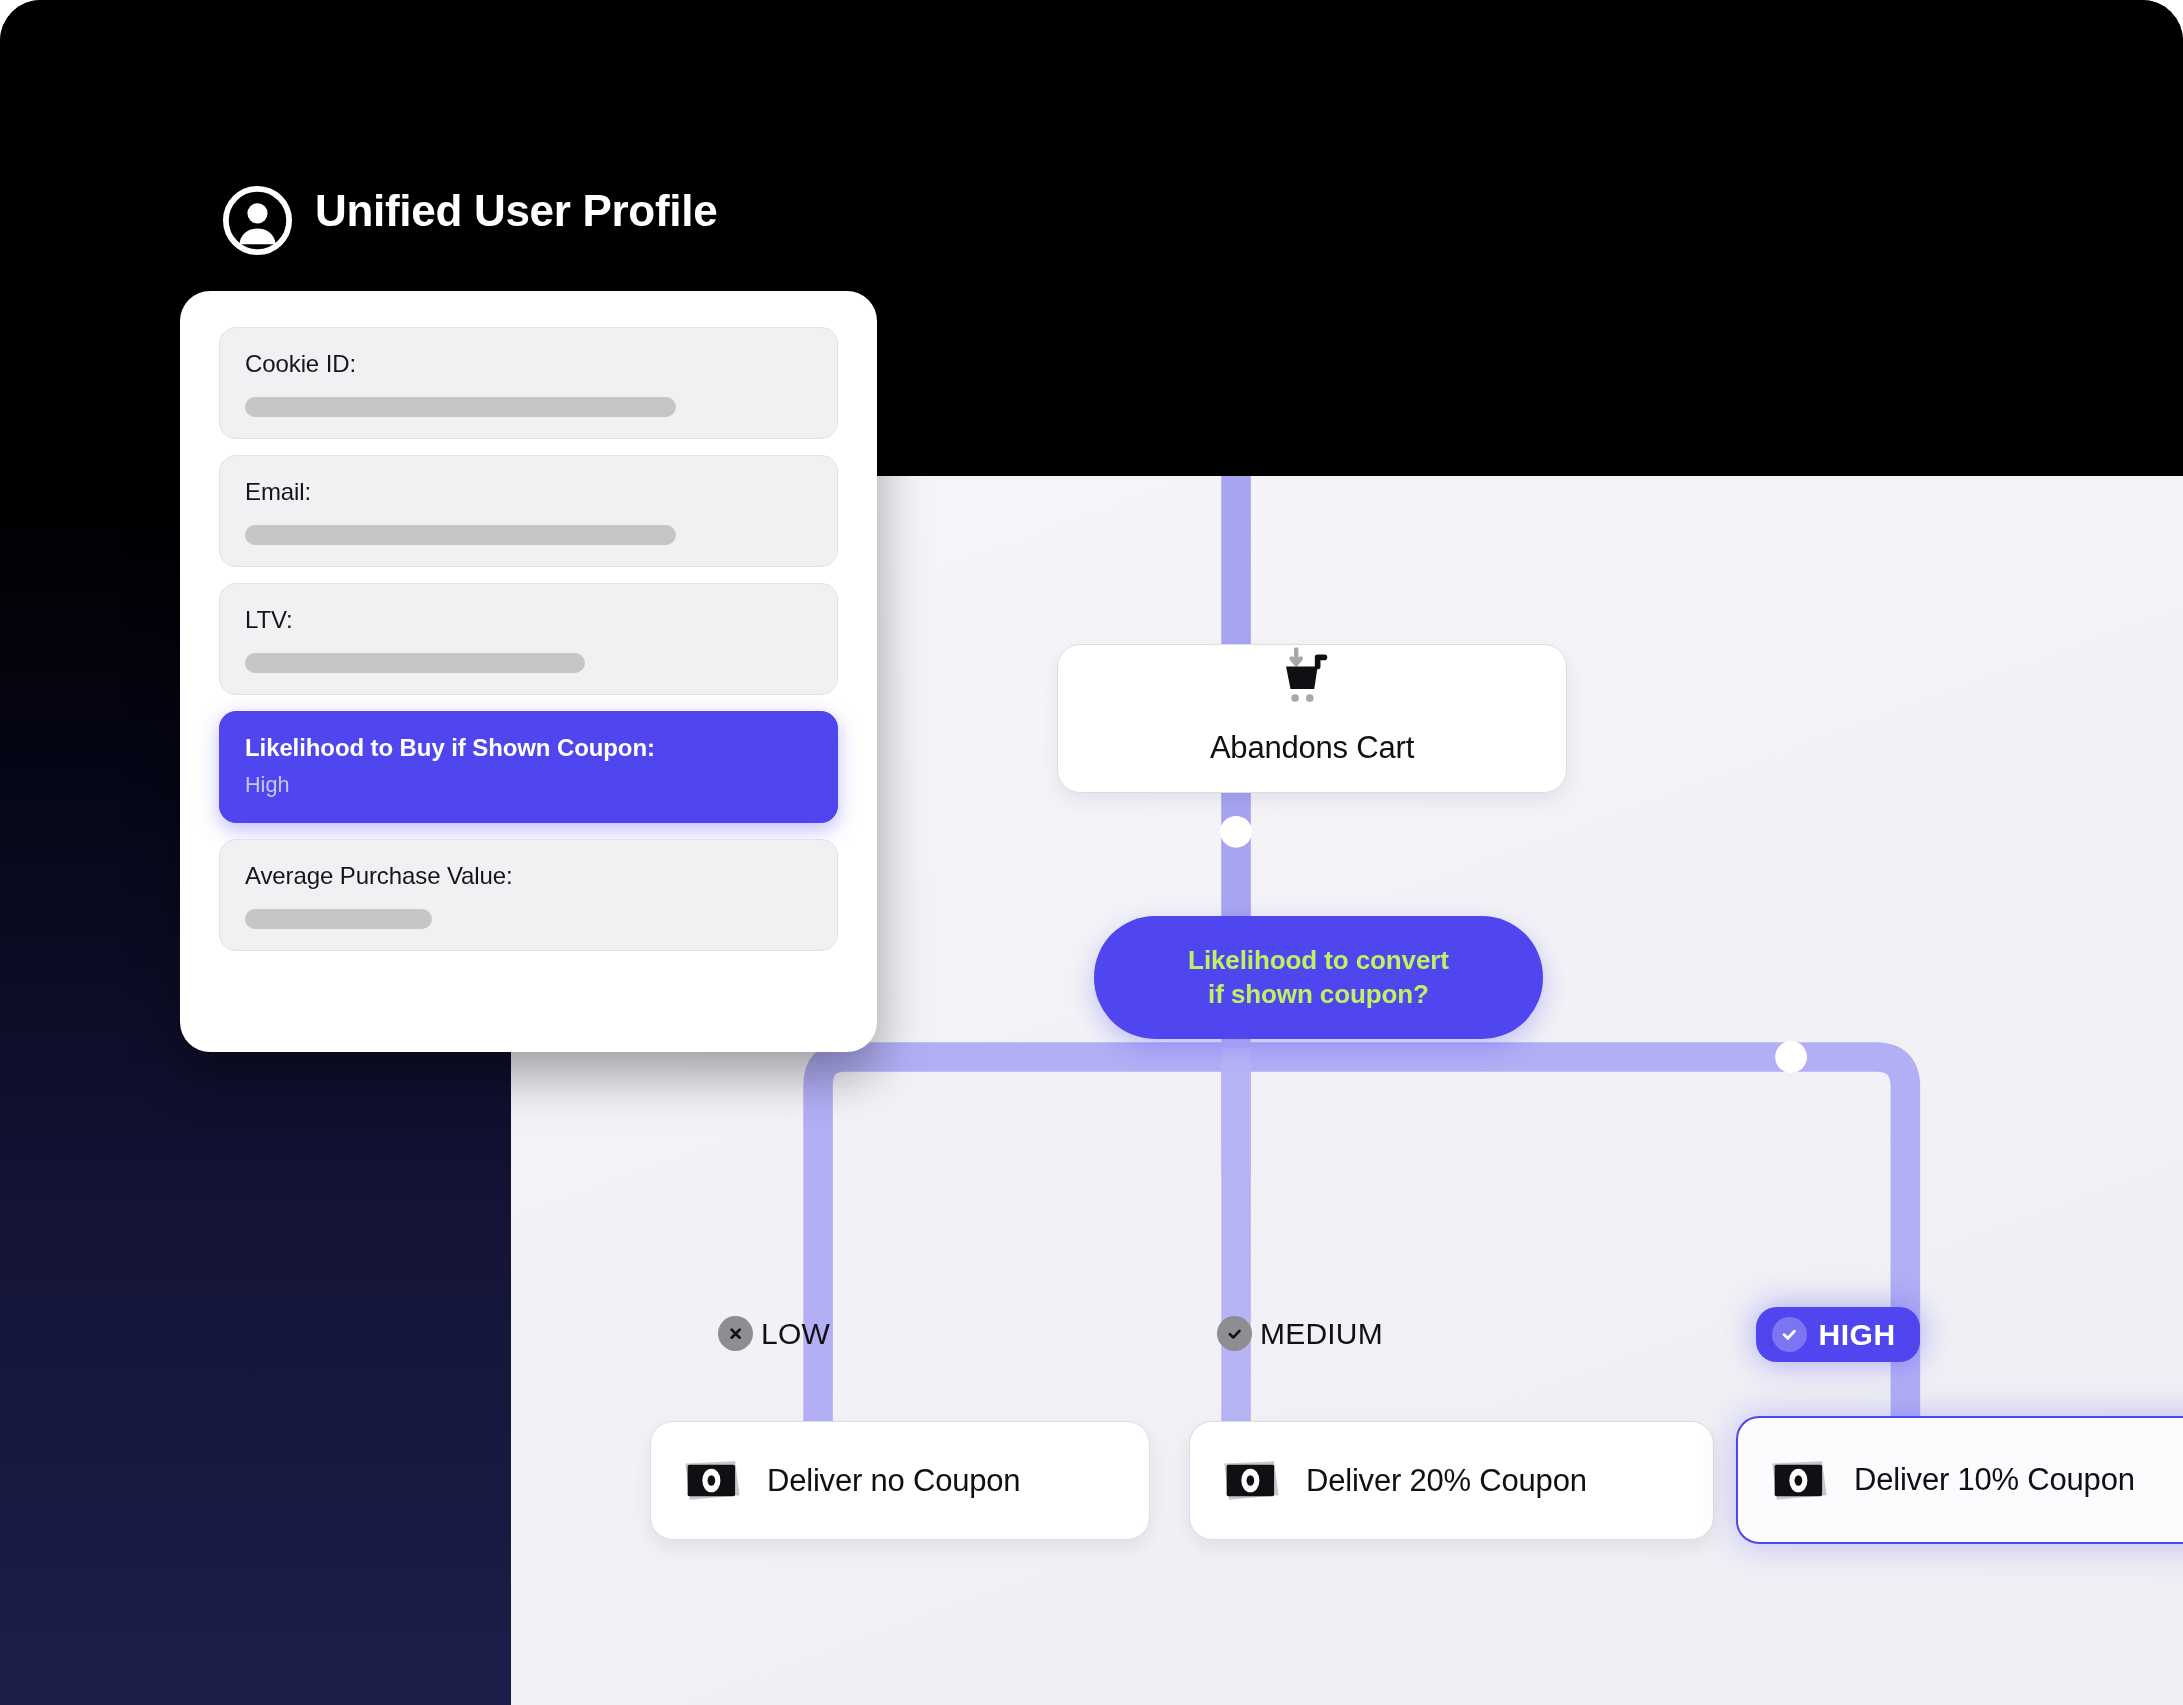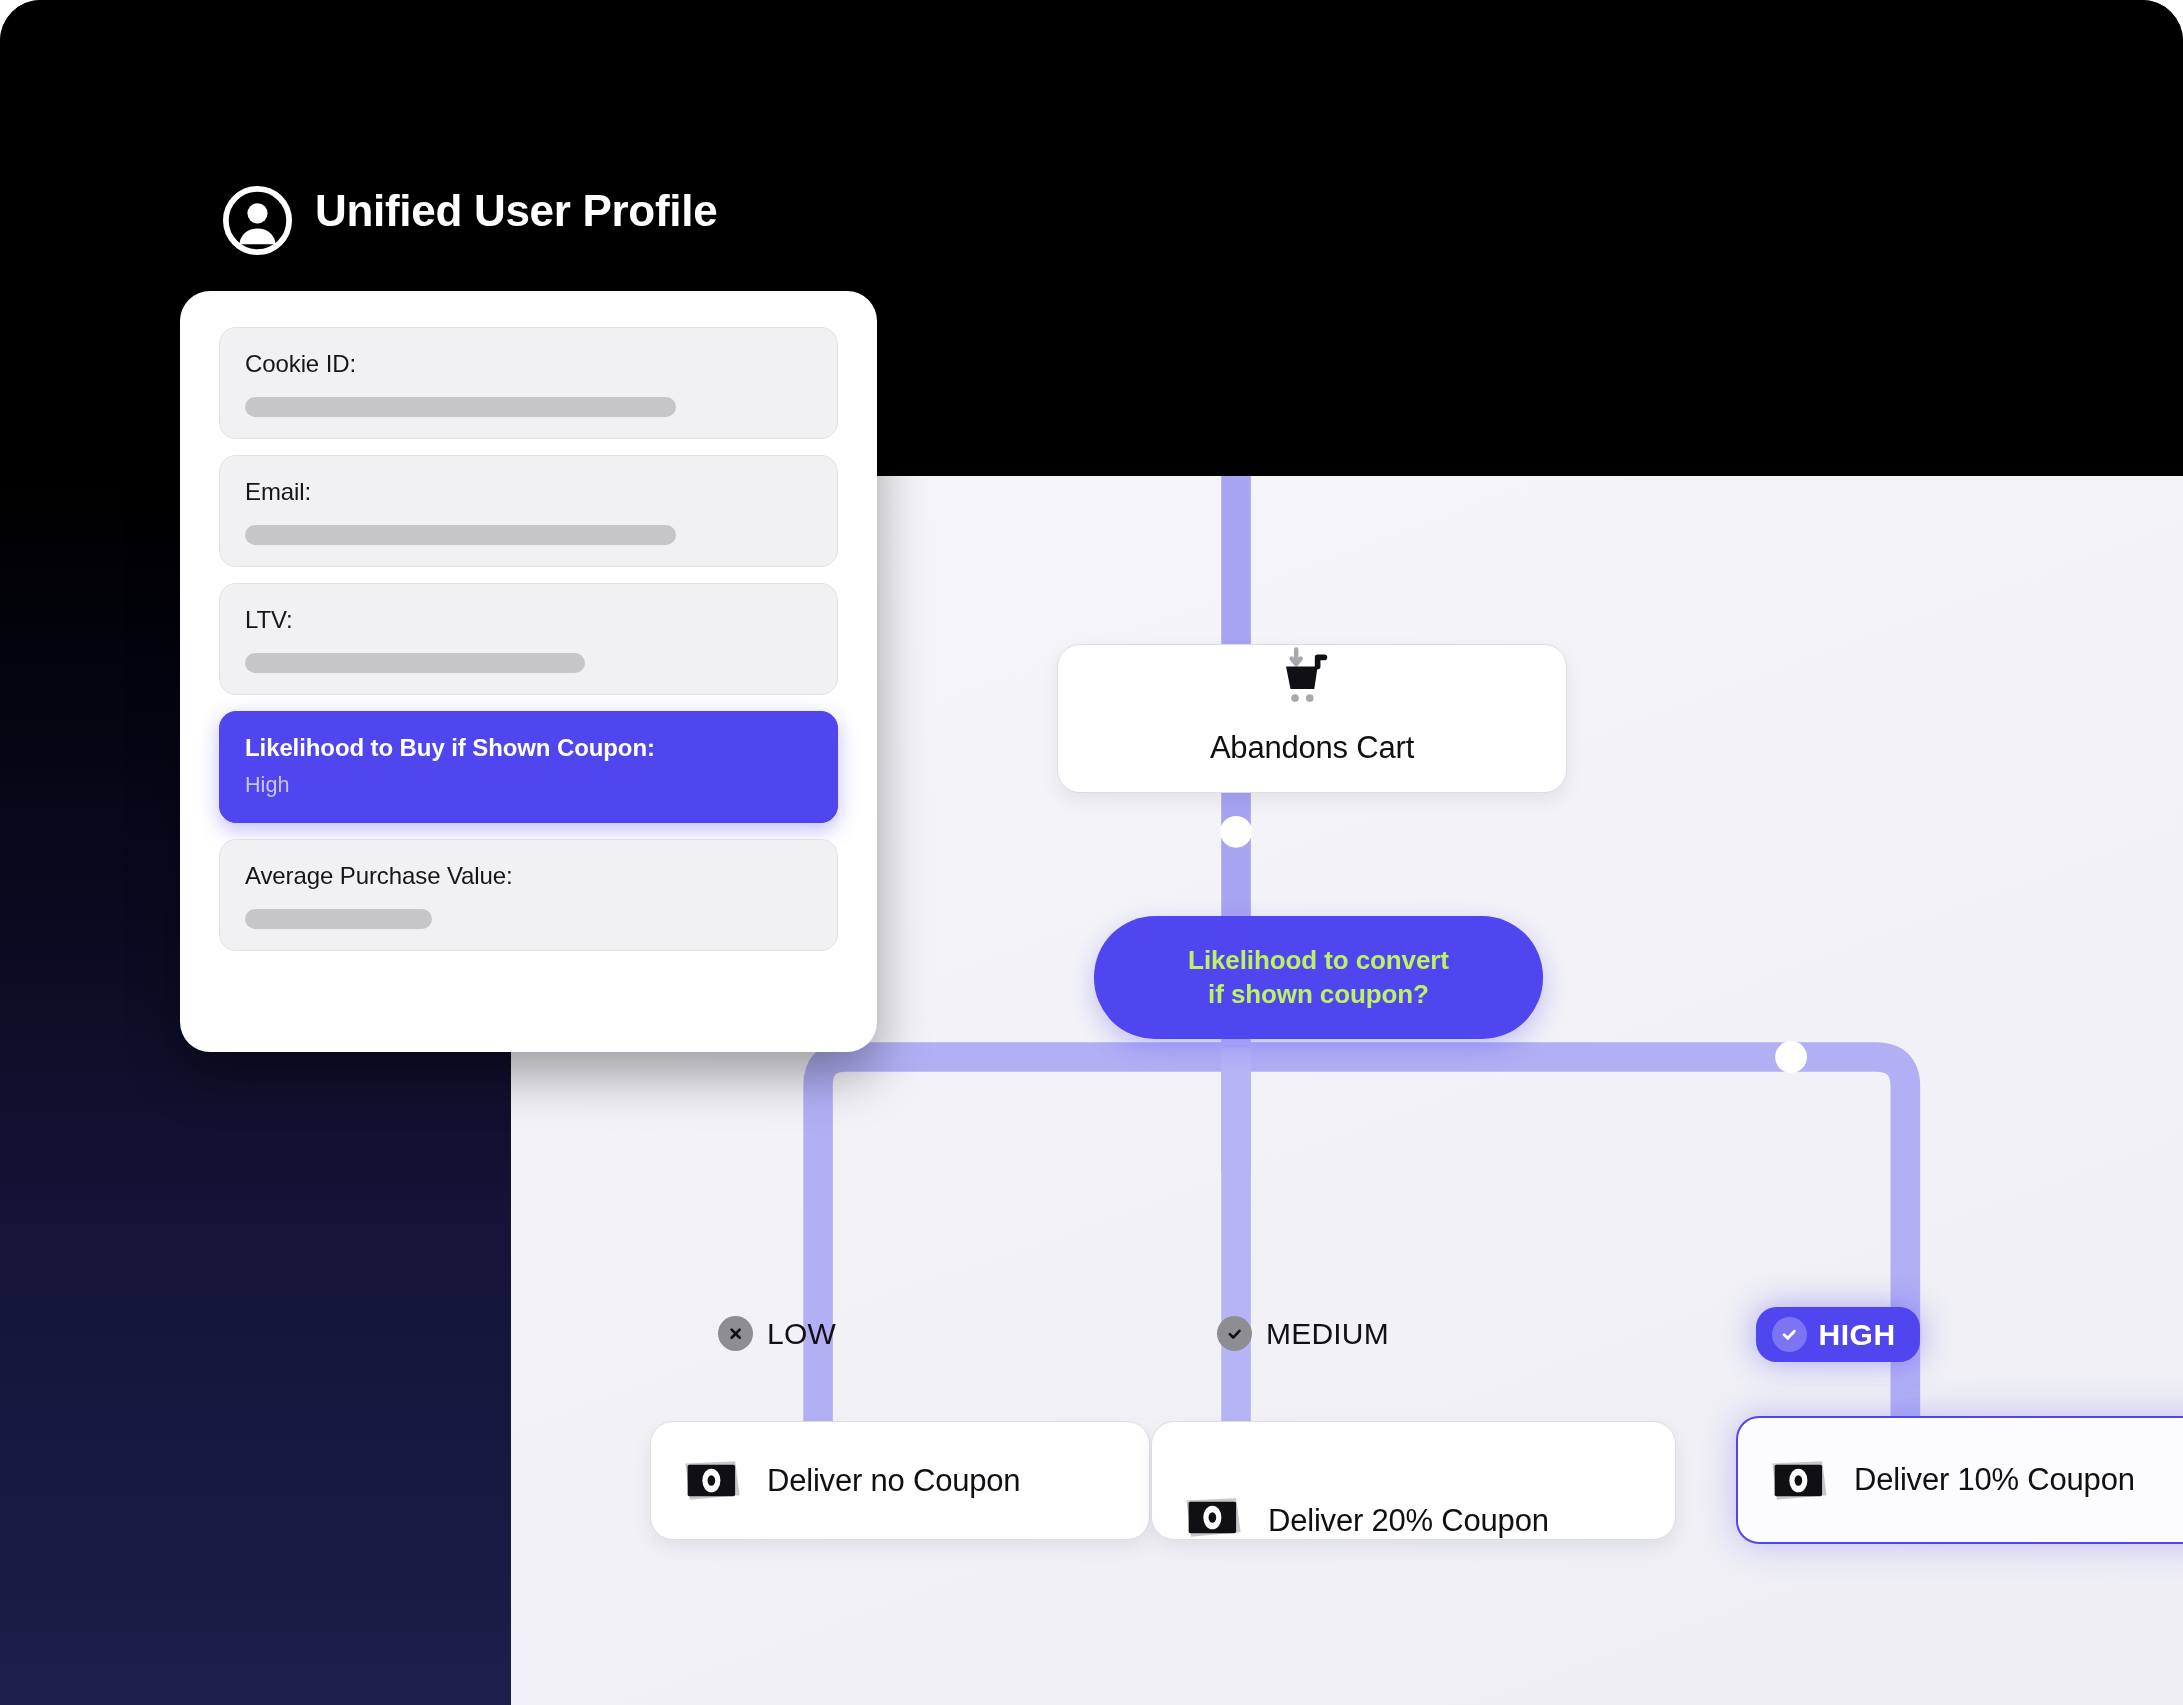--- a/index.html
+++ b/index.html
@@ -164,21 +164,21 @@
   #node-coupon-10    {
     left: 1735px; top: 1417px; width: 546px; height: 128px;
     border: 2.8px solid #4f46ef;
     background: #fcfcff;
     box-shadow: 0 0 34px rgba(79,70,239,0.30);
   }
 
   
   .badge {
     position: absolute;
-    display: flex; align-items: center; gap: 14px;
+    display: flex; align-items: center; gap: 8px;
     z-index: 12;
   }
   .badge-dot {
     width: 35px; height: 35px;
     border-radius: 50%;
     background: #8d8d92;
     display: flex; align-items: center; justify-content: center;
     flex: 0 0 auto;
   }
   .badge-text {
@@ -293,21 +293,21 @@
     <div class="node" id="node-coupon-none" style="left:139px; top:945px;">
       <svg class="icon-money" viewBox="0 0 54 38">
         <path d="M3 4 L47 2 L51 32 L7 36 Z" fill="#9a9aa0" opacity="0.55"></path>
         <rect x="5" y="5" width="42" height="28" rx="1.5" fill="#101014"></rect>
         <ellipse cx="26" cy="19" rx="8" ry="10.5" fill="#ffffff"></ellipse>
         <ellipse cx="26" cy="19" rx="3.4" ry="4.6" fill="#101014"></ellipse>
       </svg>
       <span class="node-label">Deliver no Coupon</span>
     </div>
 
-    <div class="node" id="node-coupon-20" style="left:640px; top:945px;align-items:flex-end;">
+    <div class="node" id="node-coupon-20" style="left:678px; top:945px;">
       <svg class="icon-money" viewBox="0 0 54 38">
         <path d="M3 4 L47 2 L51 32 L7 36 Z" fill="#9a9aa0" opacity="0.55"></path>
         <rect x="5" y="5" width="42" height="28" rx="1.5" fill="#101014"></rect>
         <ellipse cx="26" cy="19" rx="8" ry="10.5" fill="#ffffff"></ellipse>
         <ellipse cx="26" cy="19" rx="3.4" ry="4.6" fill="#101014"></ellipse>
       </svg>
       <span class="node-label">Deliver 20% Coupon</span>
     </div>
 
     <div class="node" id="node-coupon-10" style="left:1225px; top:940px;">

